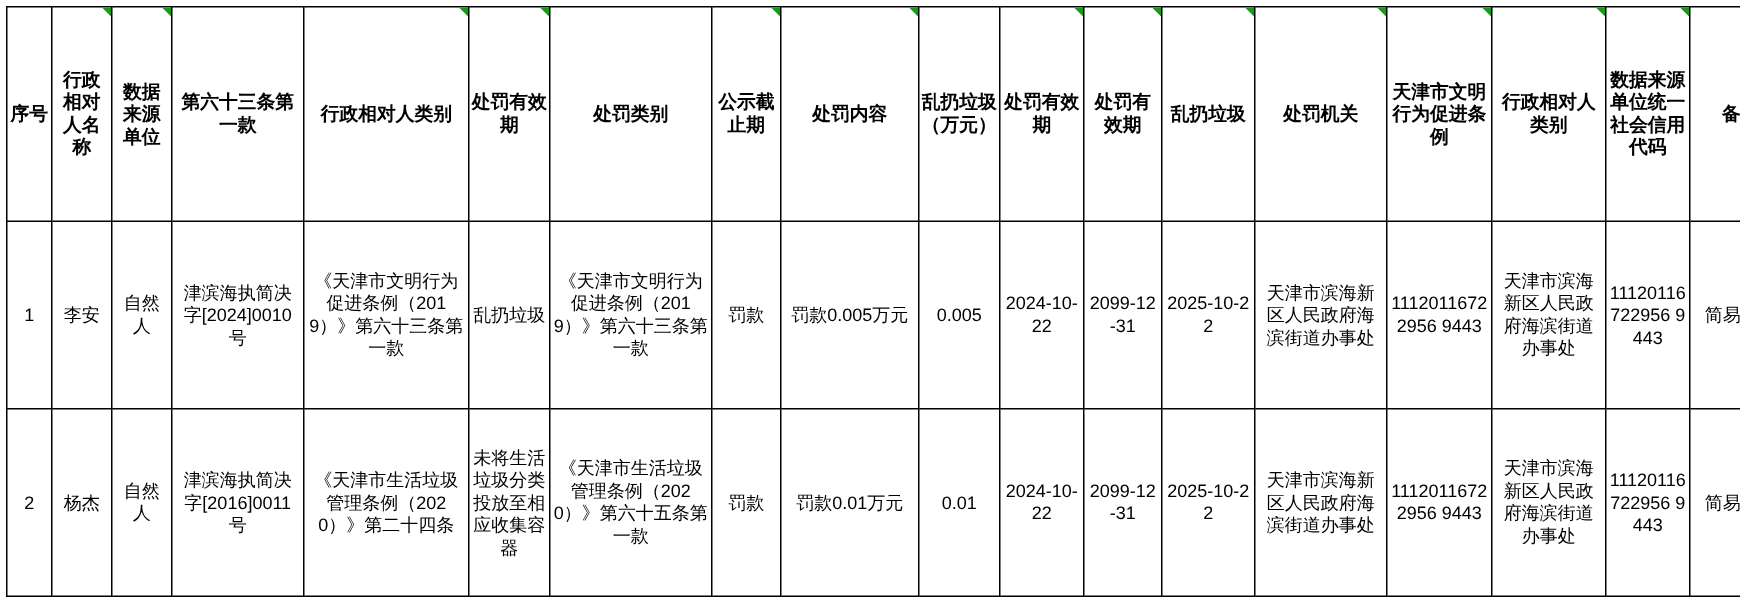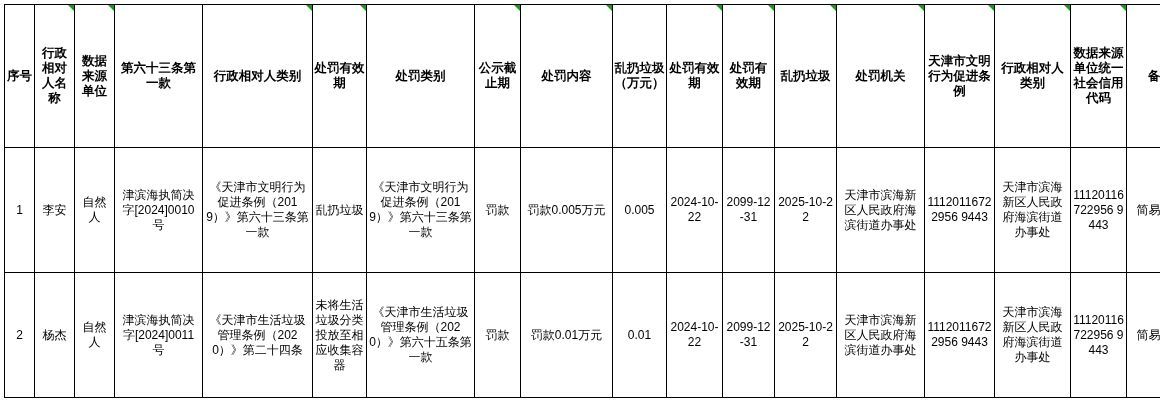--- a/index.html
+++ b/index.html
@@ -143,21 +143,21 @@
         <td>天津市滨海新区人民政府海滨街道办事处</td>
         <td>11120116722956 9443</td>
         <td>天津市滨海新区人民政府海滨街道办事处</td>
         <td>11120116722956 9443</td>
         <td>简易程序</td>
       </tr>
       <tr>
         <td>2</td>
         <td>杨杰</td>
         <td>自然人</td>
-        <td>津滨海执简决字[2024]0011号</td>
+        <td>津滨海执简决字[2016]0011号</td>
         <td>《天津市生活垃圾管理条例（2020）》第二十四条</td>
         <td>未将生活垃圾分类投放至相应收集容器</td>
         <td>《天津市生活垃圾管理条例（2020）》第六十五条第一款</td>
         <td>罚款</td>
         <td>罚款0.01万元</td>
         <td>0.01</td>
         <td>2024-10-22</td>
         <td>2099-12-31</td>
         <td>2025-10-22</td>
         <td>天津市滨海新区人民政府海滨街道办事处</td>

